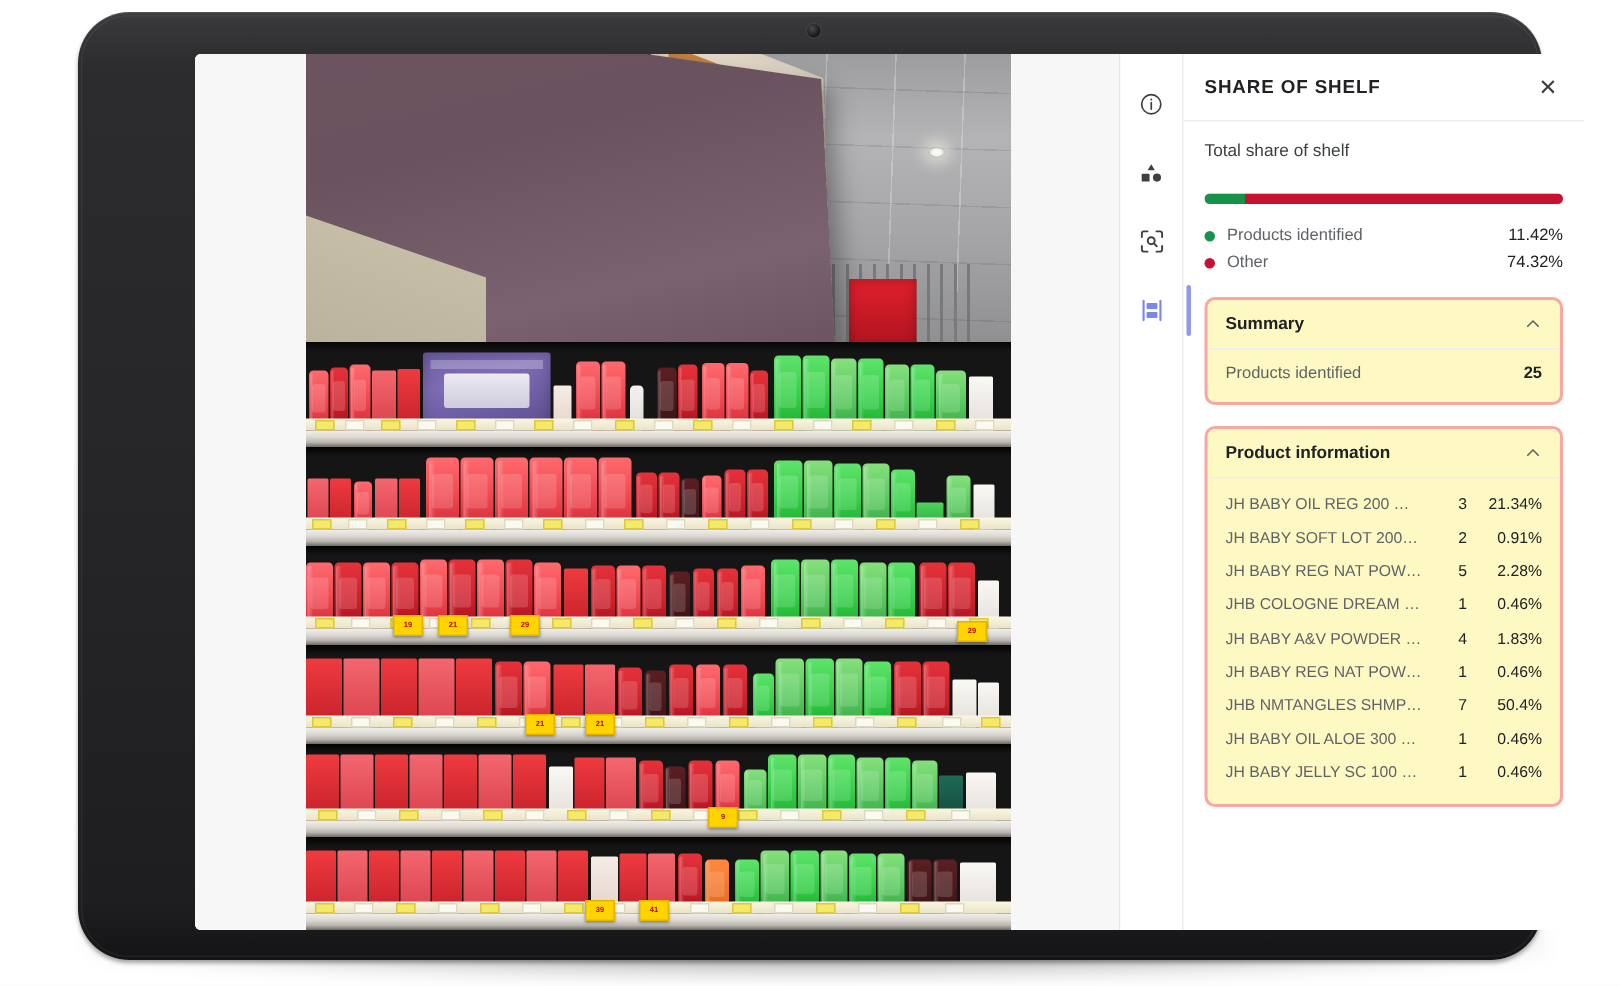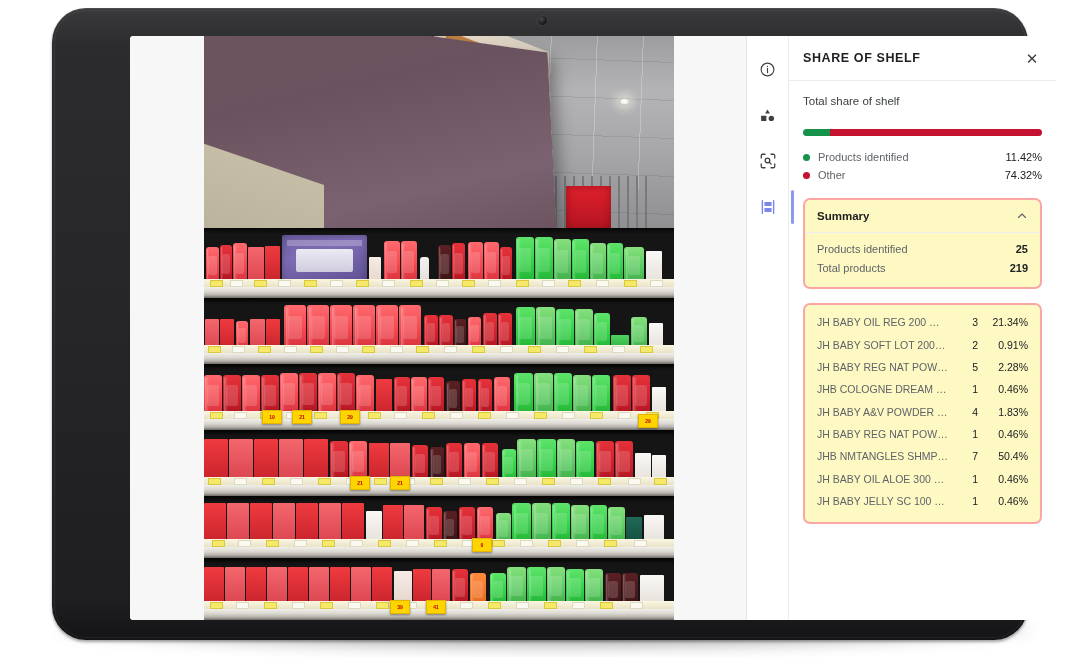--- a/index.html
+++ b/index.html
@@ -751,28 +751,30 @@
                   <span class="t">Summary</span>
                   <svg class="chev" viewBox="0 0 24 24" fill="none" stroke="currentColor" stroke-width="2.2" stroke-linecap="round" stroke-linejoin="round">
                     <polyline points="5,15 12,8 19,15"></polyline>
                   </svg>
                 </div>
                 <div class="card-body">
                   <div class="kv">
                     <span>Products identified</span>
                     <span class="v">25</span>
                   </div>
-                  <div class="kv">
-                    <span>Total products</span>
-                    <span class="v">219</span>
-                  </div>
                 </div>
               </div>
 
               <div class="card">
+                <div class="card-head">
+                  <span class="t">Product information</span>
+                  <svg class="chev" viewBox="0 0 24 24" fill="none" stroke="currentColor" stroke-width="2.2" stroke-linecap="round" stroke-linejoin="round">
+                    <polyline points="5,15 12,8 19,15"></polyline>
+                  </svg>
+                </div>
                 <div class="card-body" id="product-rows">
                     <div class="prow">
                       <span class="pname">JH BABY OIL REG 200 MEL...</span>
                       <span class="pcount">3</span>
                       <span class="ppct">21.34%</span>
                     </div>
                     <div class="prow">
                       <span class="pname">JH BABY SOFT LOT 200 M...</span>
                       <span class="pcount">2</span>
                       <span class="ppct">0.91%</span>

